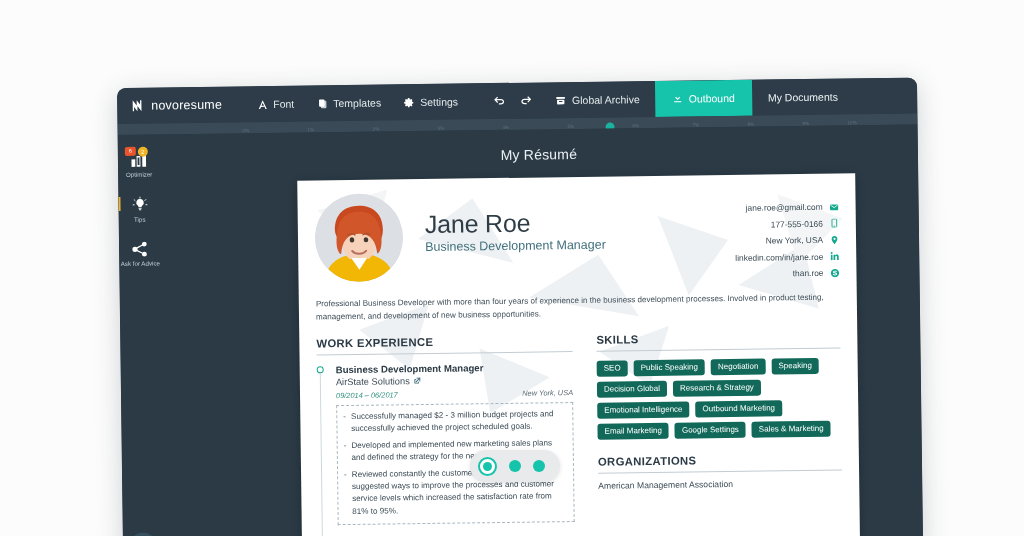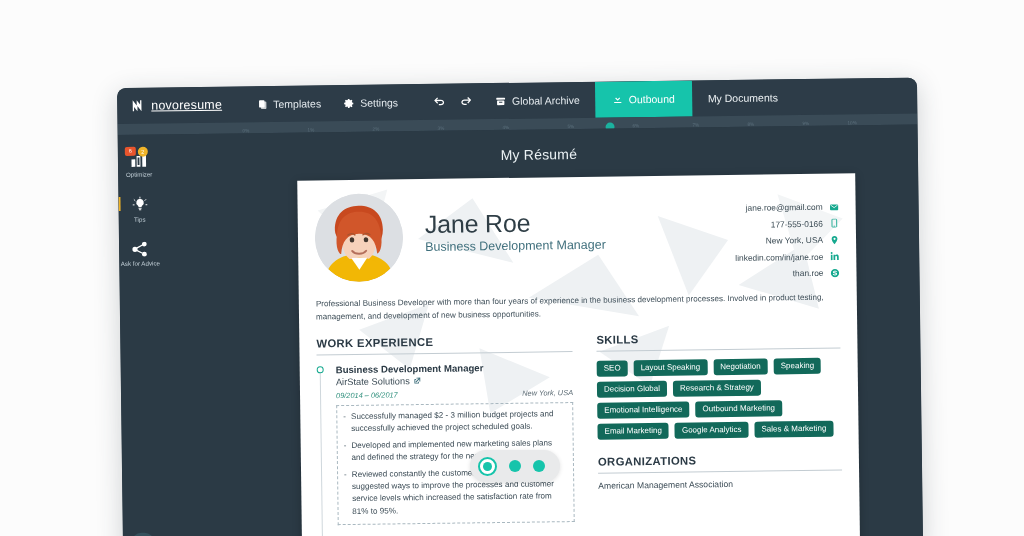--- a/index.html
+++ b/index.html
@@ -26,21 +26,21 @@
 
   
   .toolbar {
     position: relative; height: 36px;
     background: #2d3c48;
     display: flex; align-items: center;
   }
   .logo-wrap { display: flex; align-items: center; gap: 6px; padding-left: 14px; width: 128px; }
   .logo-mark { width: 14px; height: 14px; position: relative; }
   .logo-mark svg { display: block; }
-  .logo-text { color: #fff; font-size: 12.5px; letter-spacing: .2px; text-decoration: underline; }
+  .logo-text { color: #fff; font-size: 12.5px; letter-spacing: .2px; }
 
   .group { position: relative; display: flex; align-items: center; }
   .group-label {
     position: absolute; top: -12px; left: 2px;
     font-size: 6.5px; color: #6c7d89; letter-spacing: .4px;
   }
   .tb-item {
     display: flex; align-items: center; gap: 5px;
     padding: 0 11px; height: 36px;
     color: #e4eaee; font-size: 10.5px; white-space: nowrap;
@@ -198,20 +198,28 @@
           <svg width="14" height="14" viewBox="0 0 14 14">
               <path d="M1.5 12.5V1.5l4 5.3V1.5l3.4 4.4V1.5h1.3v11l-4-5.2v5.2L2.8 8.1v4.4z" fill="#ffffff"></path>
             </svg>
         </span>
         <span class="logo-text">novoresume</span>
       </div>
 
       <div class="group">
         <span class="group-label">Design</span>
 
+        <div class="tb-item">
+          <span class="ic">
+            <svg width="11" height="11" viewBox="0 0 12 12">
+                <path d="M6 1.2 1.6 10.8h1.5l1-2.3h3.8l1 2.3h1.5L6 1.2zm-1.4 6 1.4-3.3 1.4 3.3z" fill="#fff"></path>
+              </svg>
+          </span>
+          <span>Font</span>
+        </div>
 
 
 
         <div class="tb-item">
           <span class="ic">
             <svg width="11" height="11" viewBox="0 0 12 12">
                 <rect x="2" y="1.2" width="6" height="8" rx="1" fill="#fff"></rect>
                 <rect x="4" y="2.8" width="6" height="8" rx="1" fill="#fff" opacity=".75"></rect>
               </svg>
           </span>
@@ -483,29 +491,29 @@
                   </div>
                 </div>
               </div>
 
               <div class="col-right">
                 <div class="sec-title">SKILLS</div>
                 <div class="sec-rule"></div>
 
                 <div class="tags">
                   <span class="tag">SEO</span>
-                  <span class="tag">Layout Speaking</span>
+                  <span class="tag">Public Speaking</span>
                   <span class="tag">Negotiation</span>
                   <span class="tag">Speaking</span>
                   <span class="tag">Decision Global</span>
                   <span class="tag">Research &amp; Strategy</span>
                   <span class="tag">Emotional Intelligence</span>
                   <span class="tag">Outbound Marketing</span>
                   <span class="tag">Email Marketing</span>
-                  <span class="tag">Google Analytics</span>
+                  <span class="tag">Google Settings</span>
                   <span class="tag">Sales &amp; Marketing</span>
                 </div>
 
                 <div class="orgs">
                   <div class="sec-title">ORGANIZATIONS</div>
                   <div class="sec-rule"></div>
                   <div class="org-item">American Management Association</div>
                 </div>
               </div>
 

